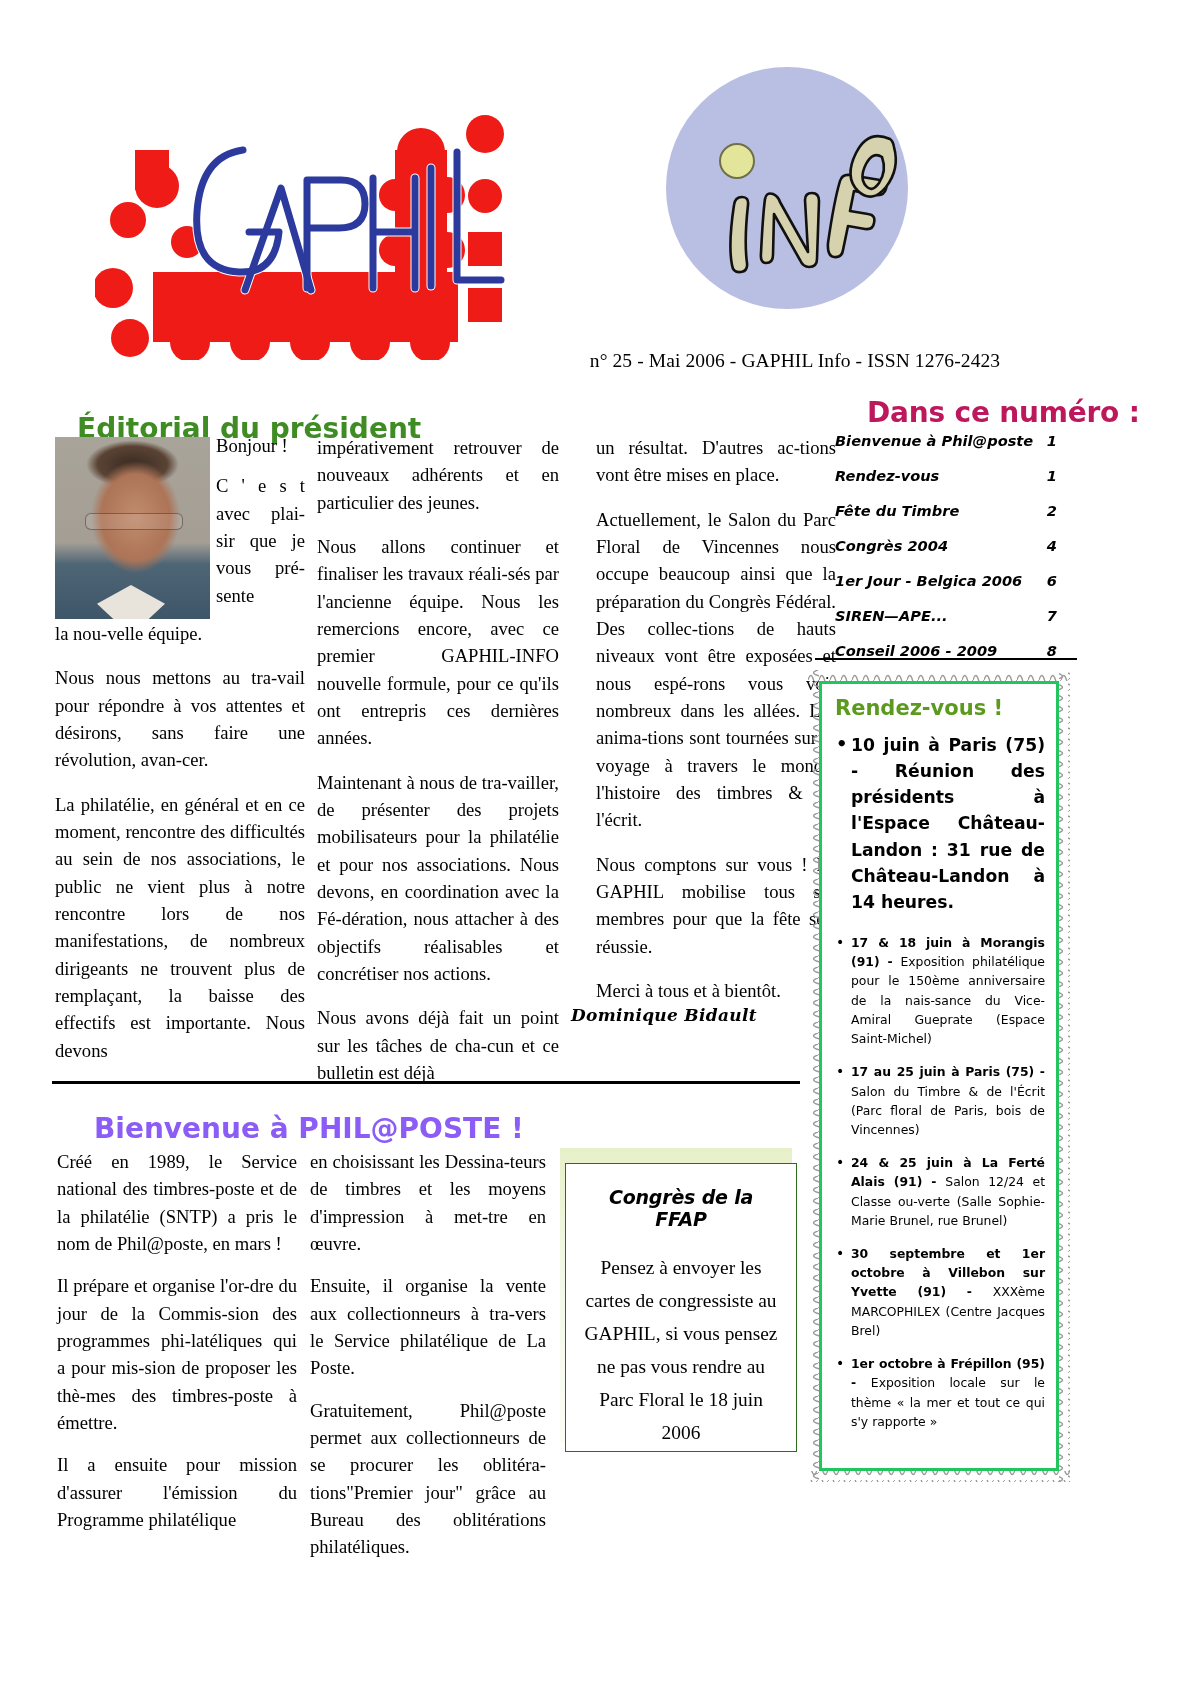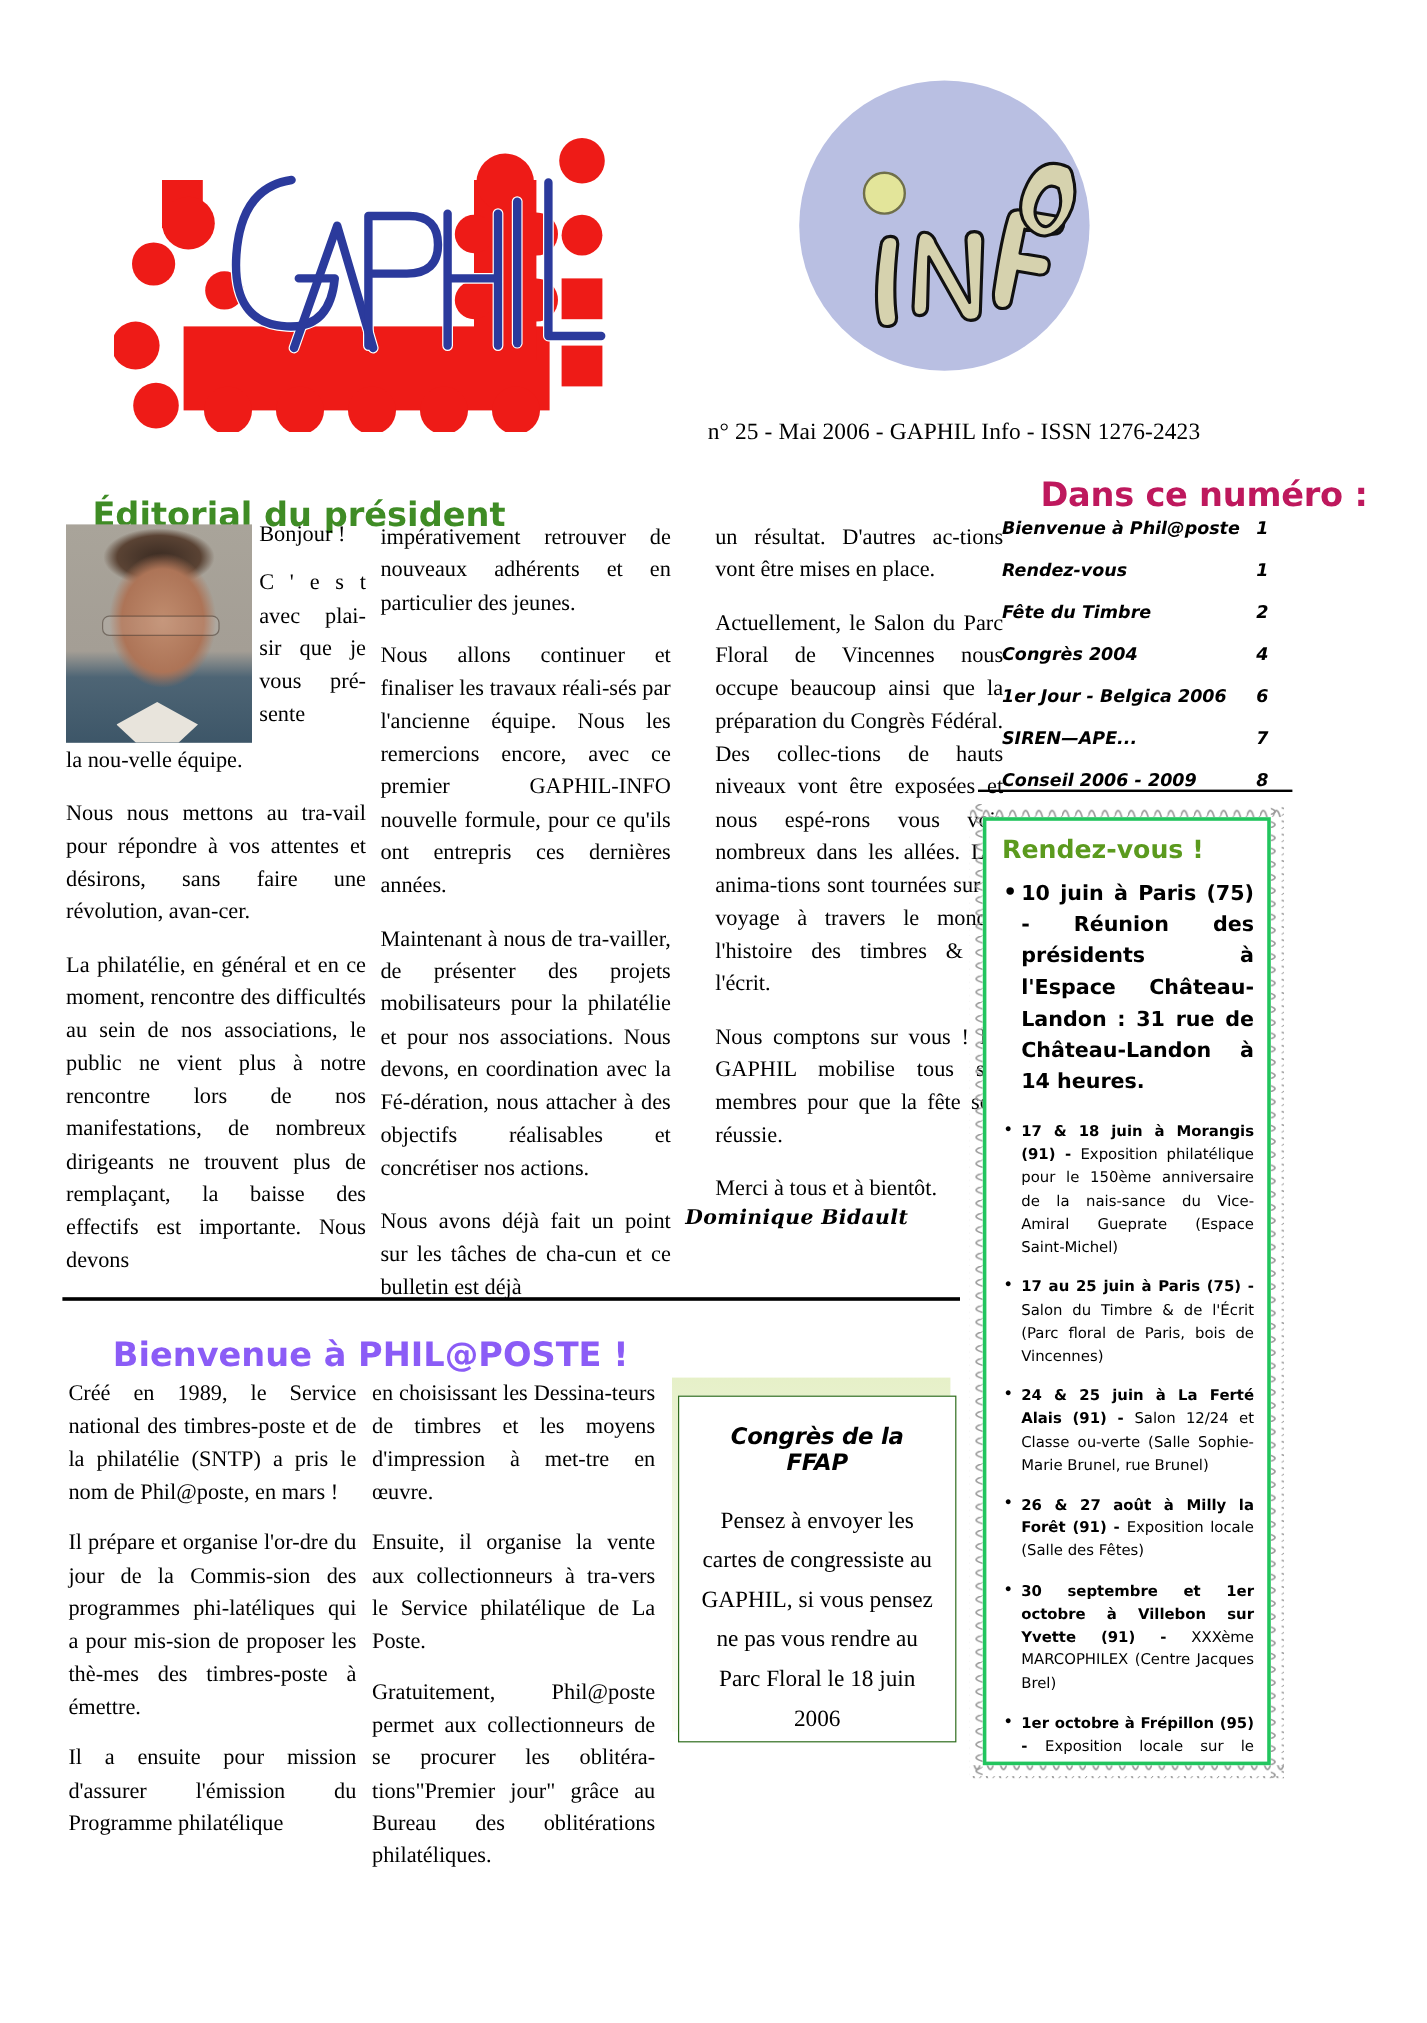--- a/index.html
+++ b/index.html
@@ -447,23 +447,20 @@
     <div class="rdv-item">
       <b>17 &amp; 18 juin à Morangis (91) - </b><span>Exposition philatélique pour le 150ème anniversaire de la nais-sance du Vice-Amiral Gueprate (Espace Saint-Michel)</span>
     </div>
     <div class="rdv-item">
       <b>17 au 25 juin à Paris (75) - </b><span>Salon du Timbre &amp; de l'Écrit (Parc floral de Paris, bois de Vincennes)</span>
     </div>
     <div class="rdv-item">
       <b>24 &amp; 25 juin à La Ferté Alais (91) - </b><span>Salon 12/24 et Classe ou-verte (Salle Sophie-Marie Brunel, rue Brunel)</span>
     </div>
     <div class="rdv-item">
-      <b>26 &amp; 27 août à Milly la Forêt (91) - </b><span>Exposition locale (Salle des Fêtes)</span>
-    </div>
-    <div class="rdv-item">
       <b>30 septembre et 1er octobre à Villebon sur Yvette (91) - </b><span>XXXème MARCOPHILEX (Centre Jacques Brel)</span>
     </div>
     <div class="rdv-item">
       <b>1er octobre à Frépillon (95) - </b><span>Exposition locale sur le thème « la mer et tout ce qui s'y rapporte »</span>
     </div>
 
   </div>
 </div>
 
 <div id="sec-rule"></div>

